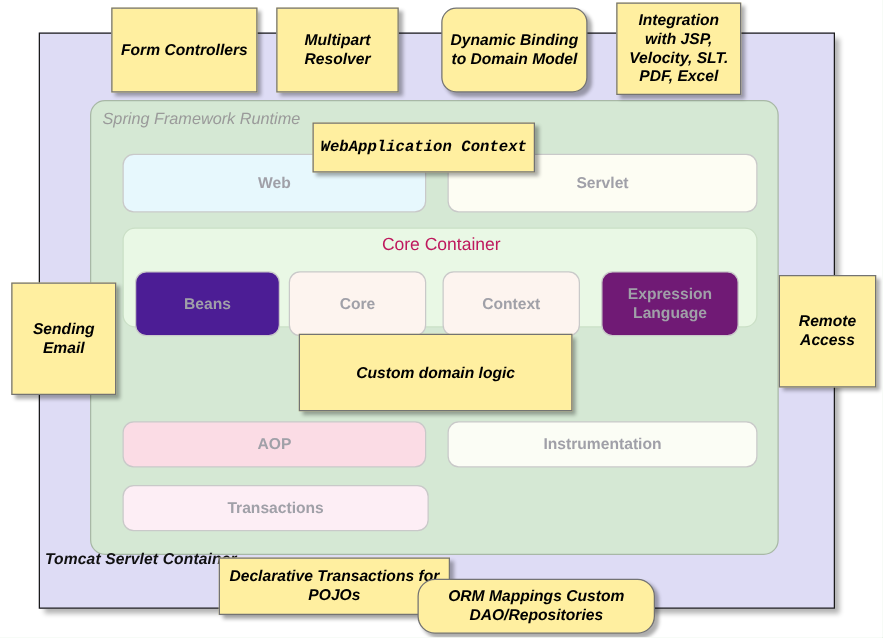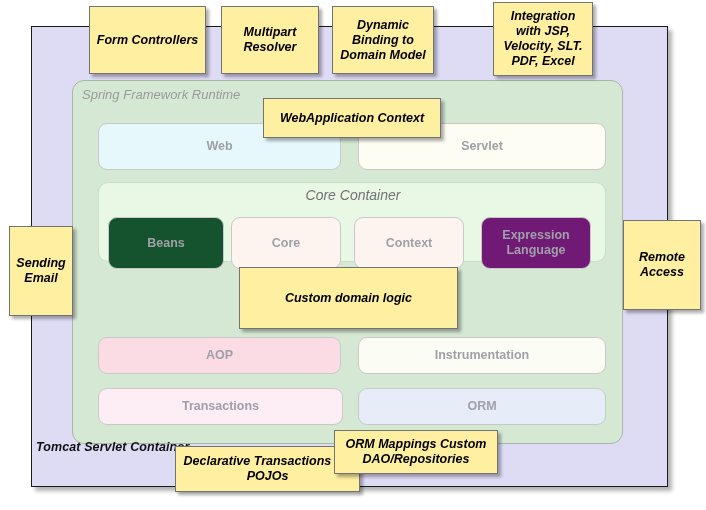--- a/index.html
+++ b/index.html
@@ -92,24 +92,23 @@
     border: 1px solid #cadfc6;
     border-radius: 10px;
     box-sizing: border-box;
   }
   .core-title {
     position: absolute;
     left: 0; right: 0;
     top: 187px;
     text-align: center;
     font-size: 14px;
-    font-style: italic;
-    color: #737373;
-  }
-  .m-beans   { left: 108px; top: 217px; width: 116px; height: 52px; background: #14532d; }
+    color: #be185d;
+  }
+  .m-beans   { left: 108px; top: 217px; width: 116px; height: 52px; background: #4c1d95; }
   .m-core    { left: 231px; top: 217px; width: 110px; height: 52px; background: #fdf4ef; }
   .m-context { left: 354px; top: 217px; width: 110px; height: 52px; background: #fdf4ef; }
   .m-el      { left: 481px; top: 217px; width: 110px; height: 52px; background: #701a75; }
 
   
   .m-aop     { left: 98px;  top: 337px; width: 243px; height: 37px; background: #fbdce5; }
   .m-instr   { left: 358px; top: 337px; width: 248px; height: 37px; background: #fbfdf5; }
 
   
   .m-tx      { left: 98px;  top: 388px; width: 245px; height: 37px; background: #fdeef5; }
@@ -129,28 +128,28 @@
     font-size: 12.5px;
     font-weight: bold;
     font-style: italic;
     color: #000000;
     line-height: 1.2;
     padding: 18px 4px;
   }
 
   .c-form      { left: 89px;  top: 6px;   width: 117px; height: 68px; }
   .c-multipart { left: 221px; top: 6px;   width: 98px; height: 68px; }
-  .c-dynamic   { left: 332px; top: 6px;   width: 102px; height: 68px; }
+  .c-dynamic   { left: 353px; top: 6px;   width: 117px; height: 68px; border-radius: 12px; }
   .c-integr    { left: 493px; top: 2px;   width: 100px; height: 74px; }
-  .c-webapp    { left: 263px; top: 98px;  width: 178px; height: 40px; }
-  .c-sending   { left: 9px;   top: 226px; width: 64px;  height: 90px; }
+  .c-webapp    { left: 250px; top: 98px;  width: 178px; height: 40px; font-family: Liberation Mono, monospace; }
+  .c-sending   { left: 9px;   top: 226px; width: 84px;  height: 90px; }
   .c-remote    { left: 623px; top: 220px; width: 78px;  height: 90px; }
   .c-custom    { left: 239px; top: 267px; width: 219px; height: 62px; }
   .c-declare   { left: 175px; top: 446px; width: 185px; height: 46px; }
-  .c-ormmap    { left: 334px; top: 430px; width: 164px; height: 44px; }
+  .c-ormmap    { left: 334px; top: 463px; width: 190px; height: 44px; border-radius: 14px; }
 </style>
 </head>
 <body>
 
 <div id="stage">
 
   <div class="tomcat-box"></div>
 
   <div class="spring-box"></div>
   <div class="spring-label">Spring Framework Runtime</div>
@@ -181,23 +180,20 @@
   <div class="mod m-aop">
     <span>AOP</span>
   </div>
   <div class="mod m-instr">
     <span>Instrumentation</span>
   </div>
 
   <div class="mod m-tx">
     <span>Transactions</span>
   </div>
-  <div class="mod m-orm">
-    <span>ORM</span>
-  </div>
 
   <div class="tomcat-label">Tomcat Servlet Container</div>
 
   <div class="callout c-form">
     <span>Form Controllers</span>
   </div>
   <div class="callout c-multipart">
     <span>Multipart Resolver</span>
   </div>
   <div class="callout c-dynamic">

